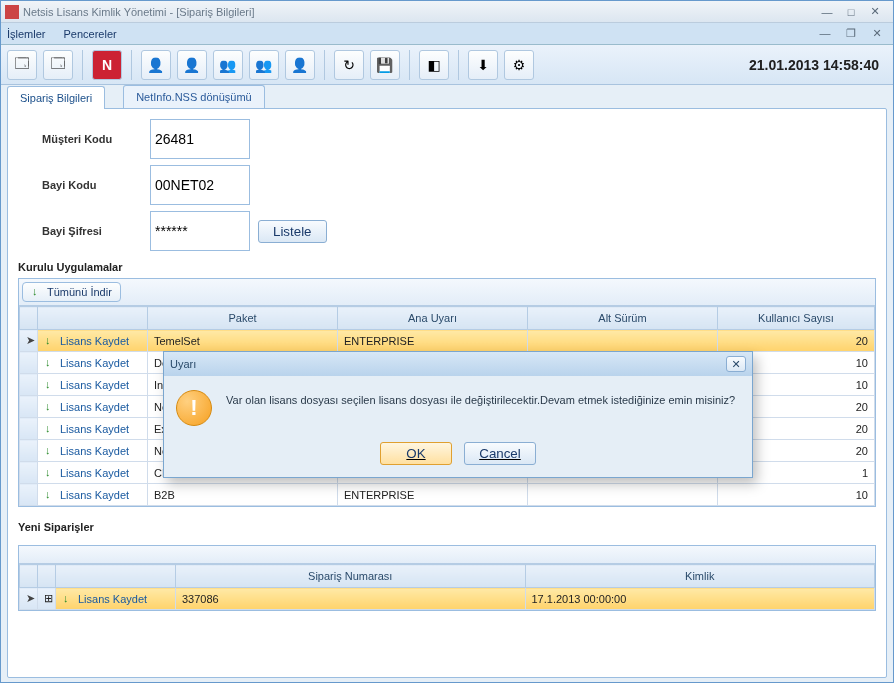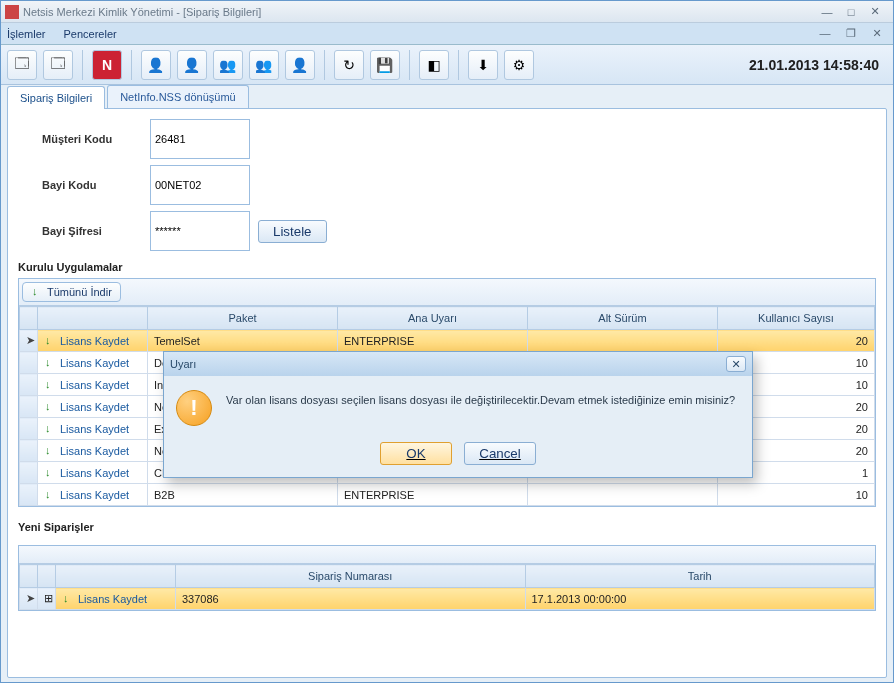--- a/index.html
+++ b/index.html
@@ -75,21 +75,21 @@
     font-size: 14px;
     color: #202020;
     padding-right: 8px;
   }
   .content-area {
     position: absolute;
     top: 84px; left: 6px; right: 6px; bottom: 6px;
   }
   .tabs {
     display: flex;
-    gap: 0;
+    gap: 16px;
   }
   .tab {
     padding: 5px 12px;
     border: 1px solid #9bbde0;
     border-bottom: none;
     background: #eaf2fb;
     color: #2a5a9a;
     cursor:pointer;
     margin-right: 2px;
     border-top-left-radius: 3px;
@@ -109,21 +109,21 @@
     padding: 10px 10px;
     height: 570px;
     overflow: hidden;
   }
   .form-row { display:flex; align-items:center; margin-bottom:6px; gap:8px;}
   .form-row label { width: 100px; font-weight: bold; color:#333;margin-left:24px;}
   .form-row input {
     width: 100px; height: 28px;
     border: 1px solid #9bbde0;
     padding: 19px 4px;
-    font-family: inherit; font-size: 11px;
+    font-family: inherit; font-size: 14px;
   }
   .btn {
     border:1px solid #8aaed3;
     background: linear-gradient(#f8fbfe,#dbe8f5);
     padding: 3px 14px;
     border-radius: 3px;
     cursor:pointer;
     color:#1a3a6a;
   }
   .section-title { font-weight:bold; margin: 10px 0 5px; color:#222;}
@@ -236,21 +236,21 @@
     background:linear-gradient(#fff6e0,#ffe0a0);
   }
 </style>
 </head>
 <body>
 
 <div class="window">
 
   <div class="titlebar">
     <div class="app-icon"></div>
-    <div class="title-text">Netsis Merkezi Kimlik Yönetimi - [Sipariş Bilgileri]</div>
+    <div class="title-text">Netsis Lisans Kimlik Yönetimi - [Sipariş Bilgileri]</div>
     <div class="win-controls">
       <div class="win-btn">—</div>
       <div class="win-btn">□</div>
       <div class="win-btn">✕</div>
     </div>
   </div>
 
   <div class="menubar">
     <span class="menu-item">İşlemler</span>
     <span class="menu-item">Pencereler</span>
@@ -454,21 +454,21 @@
               <col style="width:120px">
               <col>
               <col>
           </colgroup>
           <thead>
             <tr>
               <th></th>
               <th></th>
               <th></th>
               <th>Sipariş Numarası</th>
-              <th>Tarih</th>
+              <th>Kimlik</th>
             </tr>
           </thead>
           <tbody id="grid2-body">
               <tr class="selected">
                 <td class="row-indicator sel">➤</td>
                 <td class="row-indicator">⊞</td>
                 <td>
                   <span class="lisans-cell">
                     <span class="download-glyph"></span>
                     <span>Lisans Kaydet</span>

